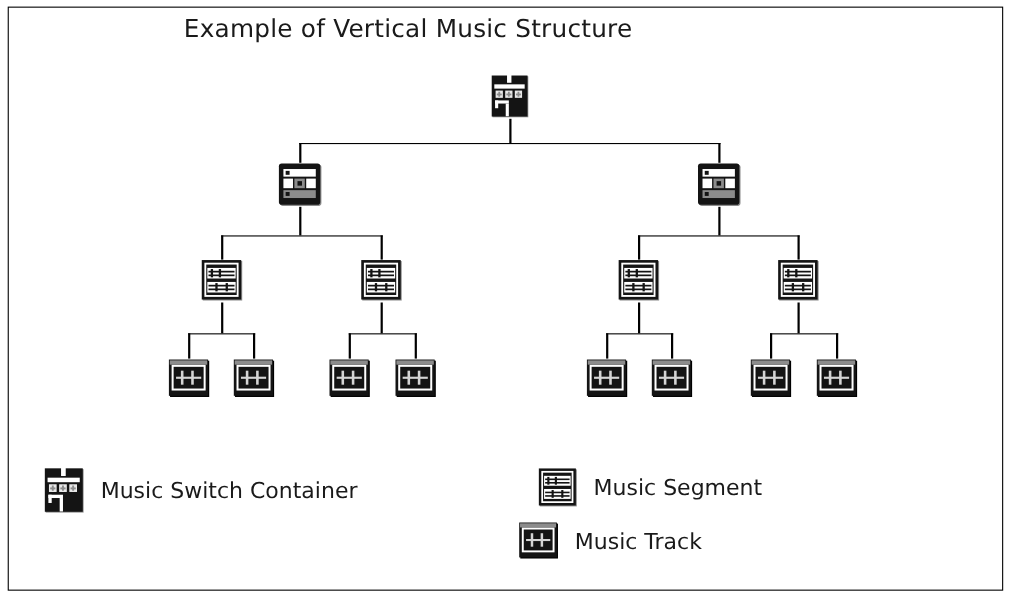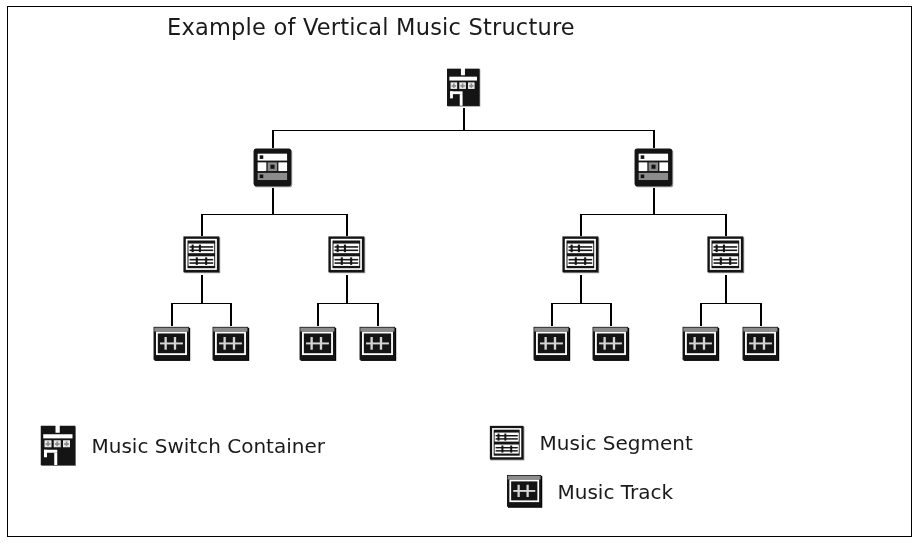--- a/index.html
+++ b/index.html
@@ -366,21 +366,21 @@
           <rect x="5.611999999999999" y="19.52" width="24.156" height="9.028" fill="#ffffff"></rect>
           <rect x="6.588" y="21.96" width="22.203999999999997" height="1.464" fill="#141414"></rect>
           <rect x="6.588" y="25.131999999999998" width="22.203999999999997" height="1.464" fill="#141414"></rect>
           <rect x="12.443999999999999" y="20.496" width="1.952" height="7.076" fill="#141414"></rect>
           <rect x="21.227999999999998" y="20.496" width="1.952" height="7.076" fill="#141414"></rect>
         </svg>
       </span>
     <span class="legend-label">Music Segment</span>
   </div>
 
-  <div class="legend-row" style="left:506px; top:474px;">
+  <div class="legend-row" style="left:471px; top:474px;">
     <span class="legend-icon">
         <svg width="37.5" height="35" viewBox="0 0 37.5 35" xmlns="http://www.w3.org/2000/svg">
           <rect x="2" y="2" width="34.25" height="31.75" fill="#000000"></rect>
           <rect x="1" y="1" width="34.25" height="31.75" fill="#141414"></rect>
           <rect x="1.75" y="1.75" width="32.75" height="3.75" fill="#8c8c8c"></rect>
           <rect x="4.25" y="6.5" width="28" height="20.75" fill="none" stroke="#ffffff" stroke-width="1.75"></rect>
           <rect x="6.25" y="8.5" width="24" height="16.75" fill="#141414"></rect>
           <rect x="7.25" y="16" width="22" height="1.875" fill="#d5d5d5"></rect>
           <rect x="11.5" y="10.75" width="2.25" height="12.25" fill="#d5d5d5"></rect>
           <rect x="20.5" y="10.75" width="2.25" height="12.25" fill="#d5d5d5"></rect>

